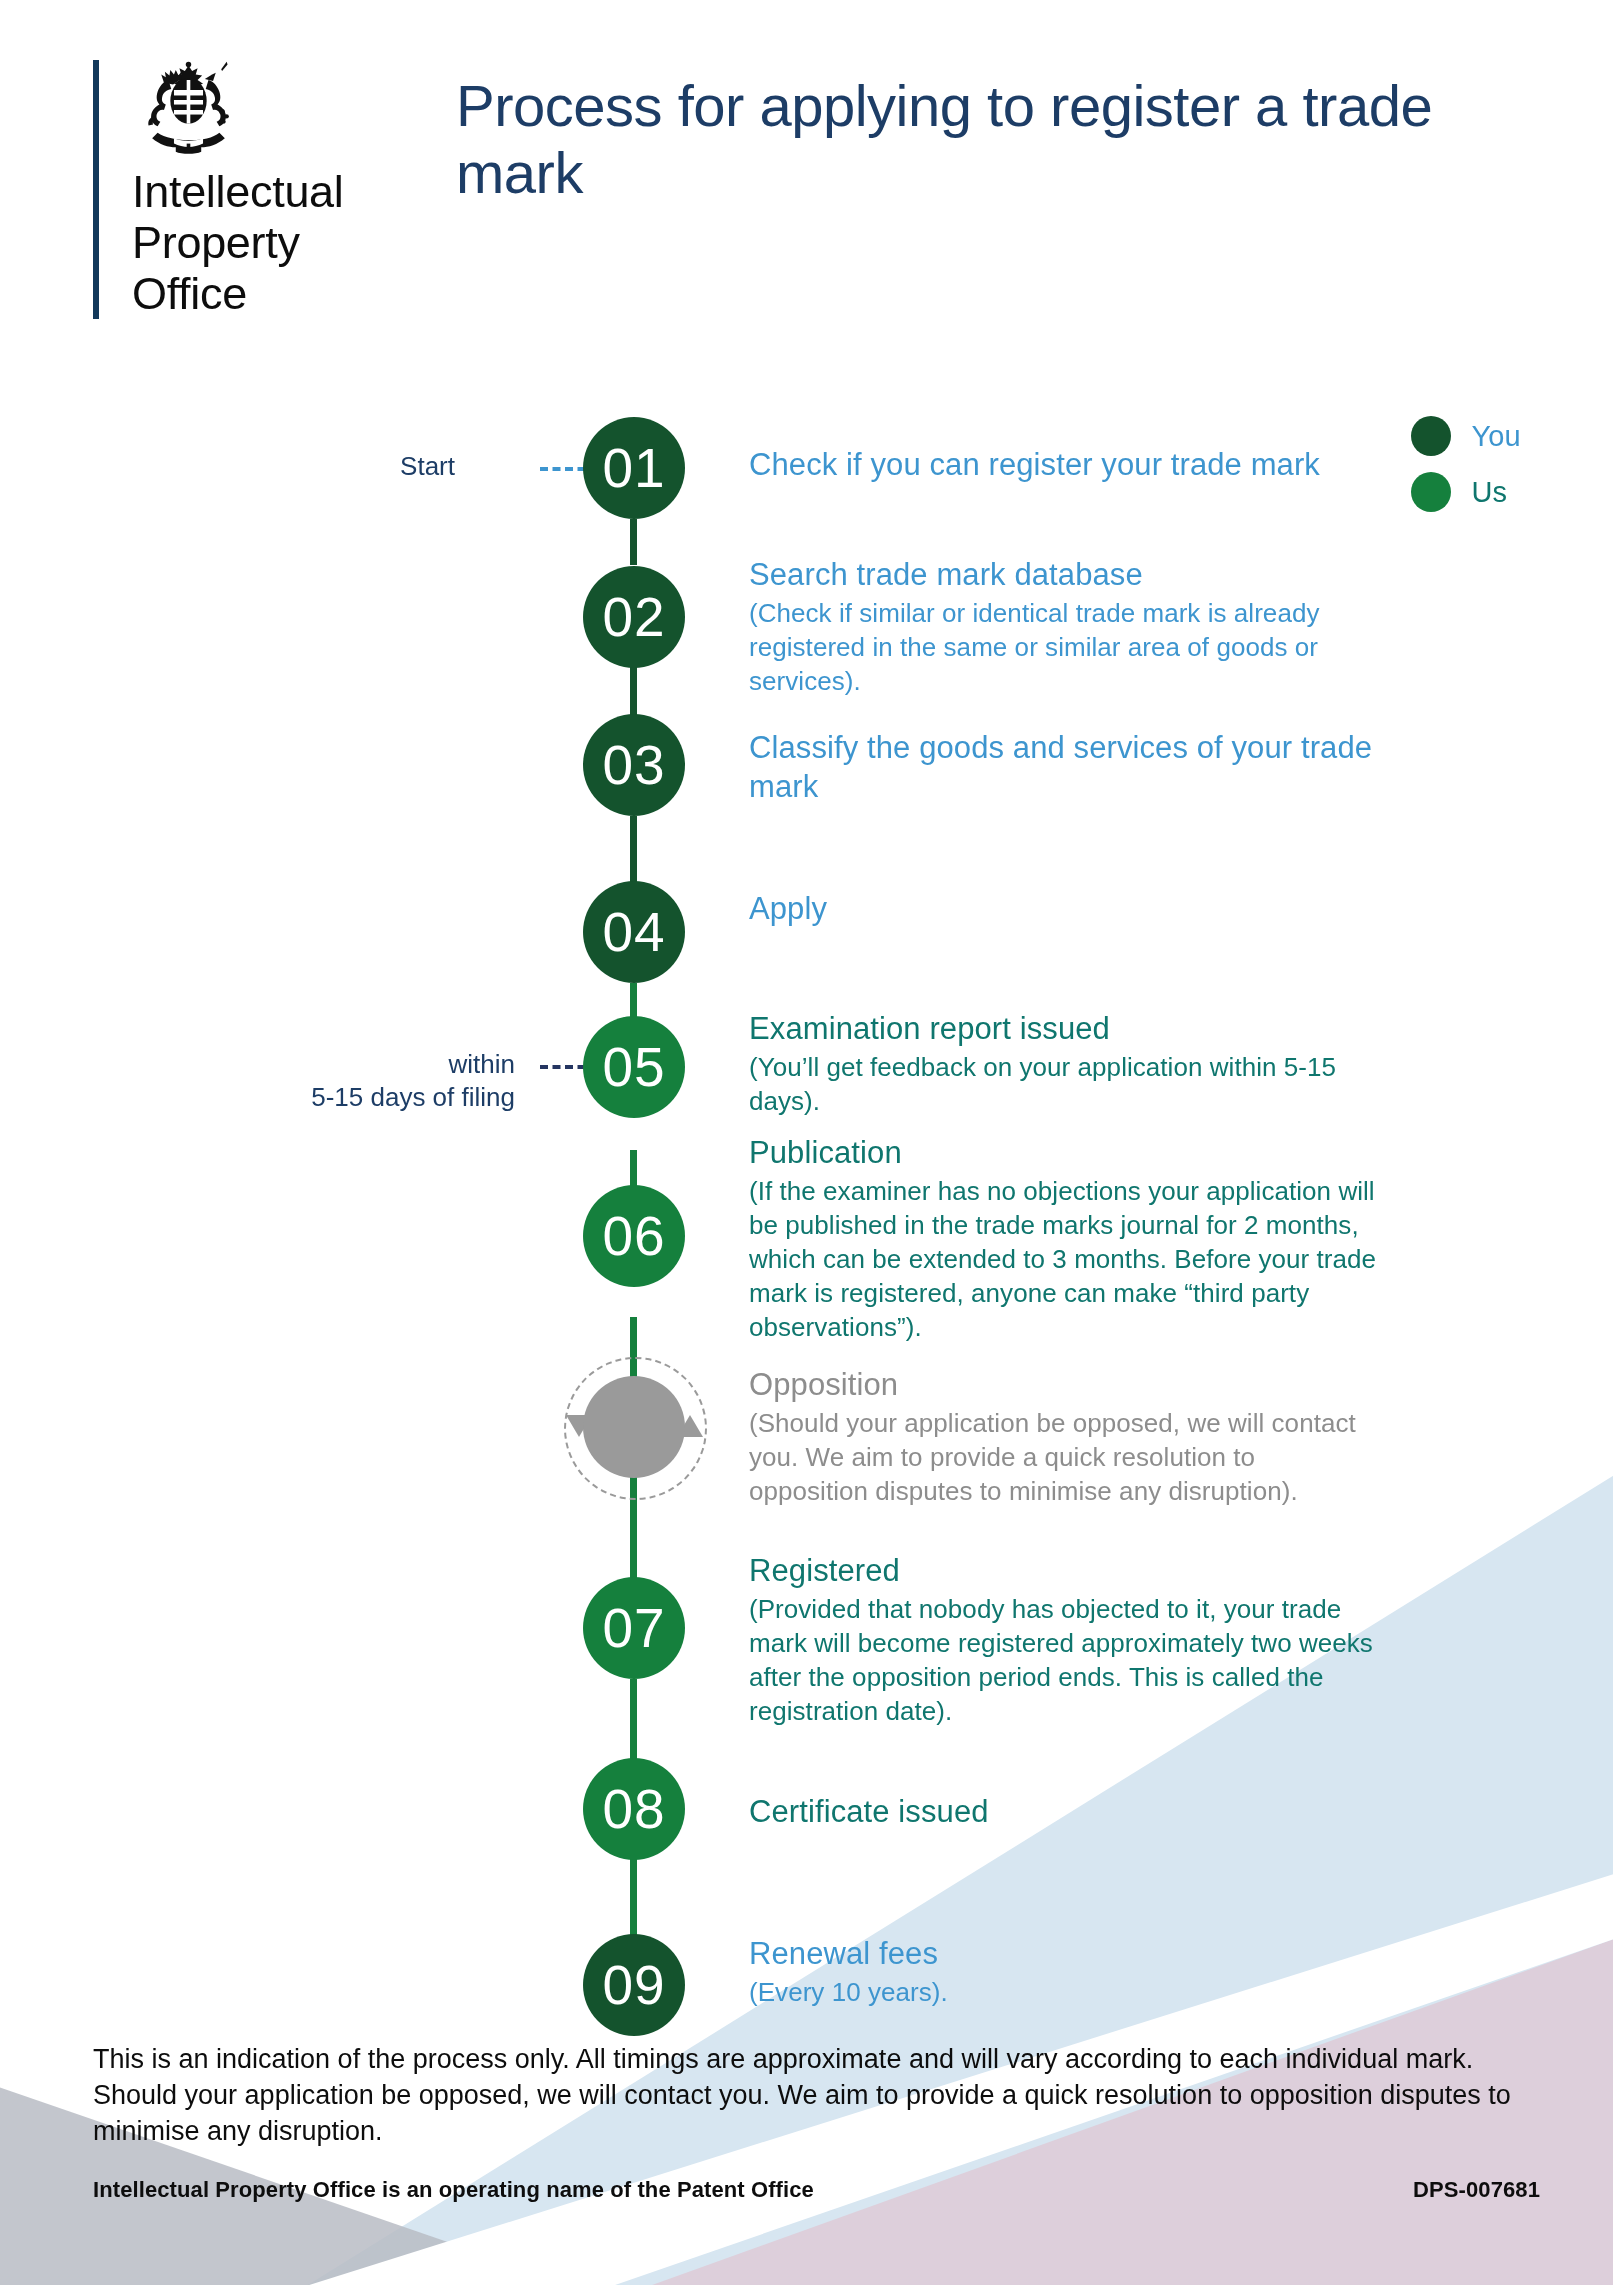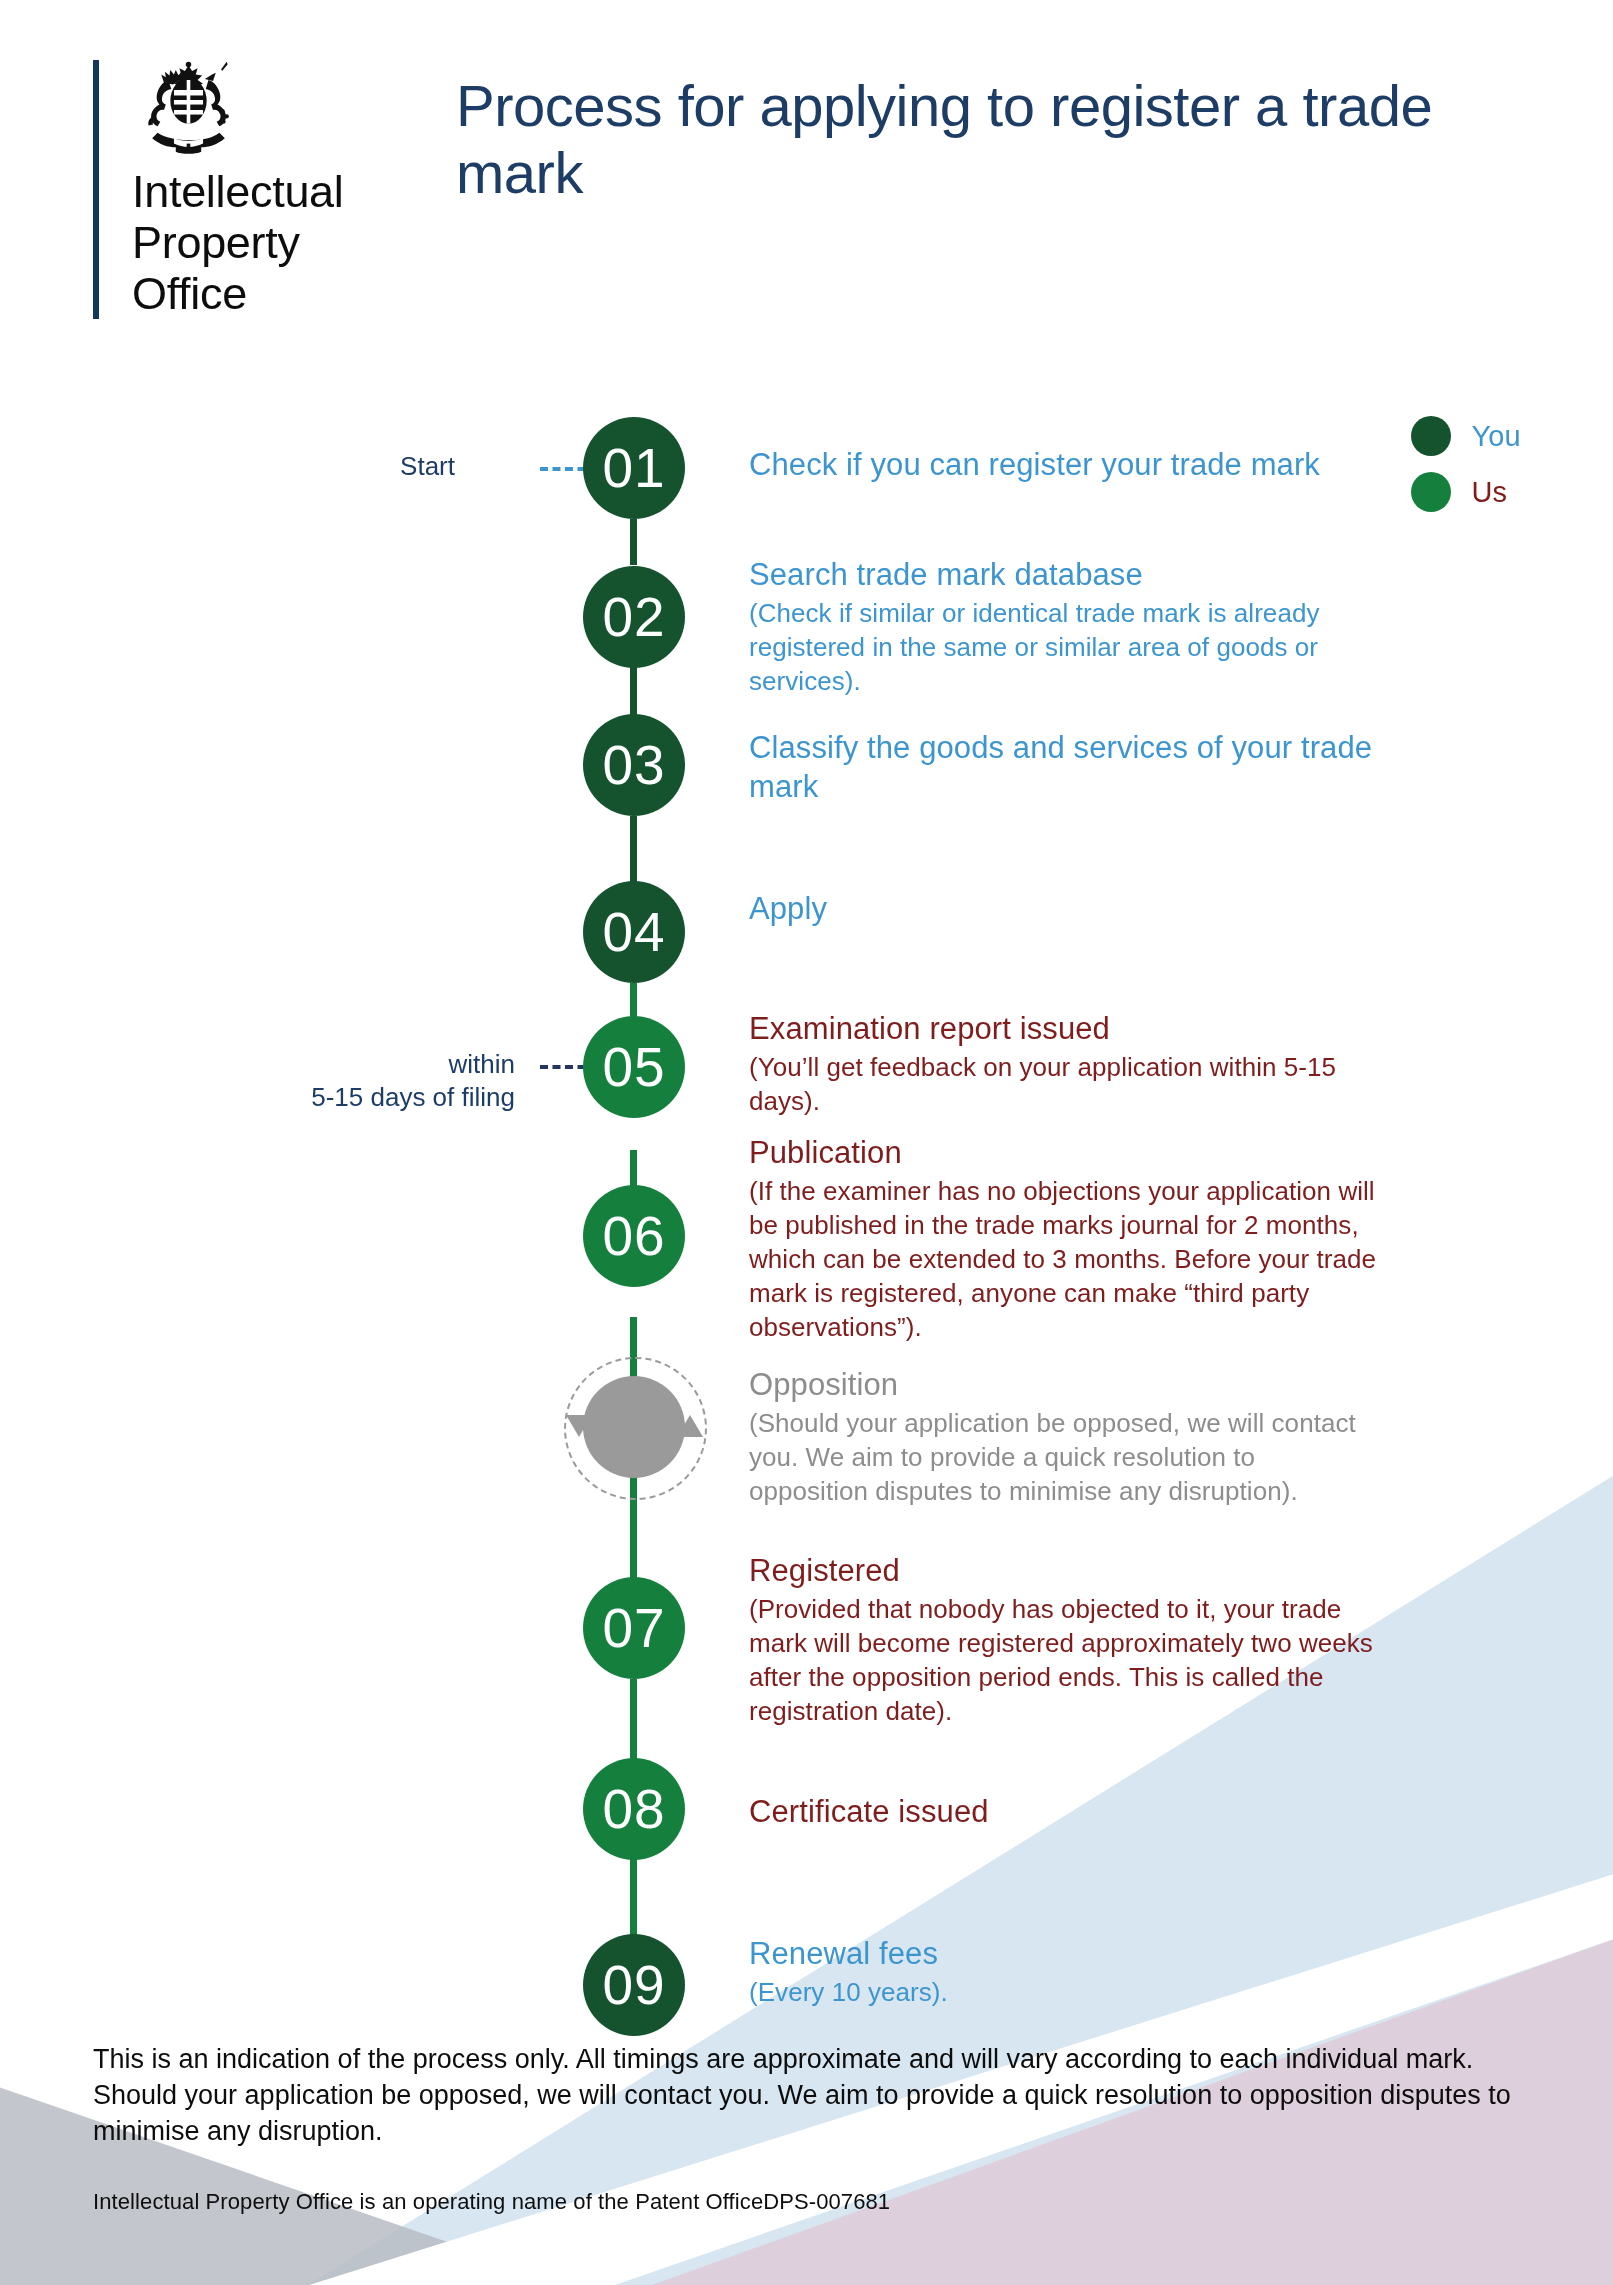--- a/index.html
+++ b/index.html
@@ -50,28 +50,28 @@
   .step-text{position:absolute;left:749px;width:631px;}
   .step-title{font-size:31px;line-height:1.26;font-weight:400;letter-spacing:0.1px;}
   .step-sub{font-size:26px;line-height:1.31;font-weight:400;letter-spacing:0.05px;margin-top:1.9px;}
 
   .side-note{position:absolute;text-align:right;font-size:26px;line-height:1.29;color:#1d3d66;}
   .dashline{position:absolute;height:0;border-top:4.6px dashed #3d95cf;}
   .dashline.navy{border-top-color:#253561;}
 
   
   .c-you{color:#3d95cf;} .bg-you{background:#14532d;}
-  .c-us{color:#7f1d1d;}  .bg-us{background:#15803d;}
+  .c-us{color:#0f766e;}  .bg-us{background:#15803d;}
   .c-grey{color:#8d8d8d;}
 
   
   .footer{position:absolute;left:93px;top:2041px;width:1447px;z-index:5;}
   .footer-main{font-size:27px;line-height:1.34;color:#0d0d0d;}
-  .footer-row{display:flex;justify-content:flex-start;align-items:baseline;
-              margin-top:39px;font-size:22px;color:#0d0d0d;letter-spacing:0.1px;}
+  .footer-row{display:flex;justify-content:space-between;align-items:baseline;
+              margin-top:27px;font-size:22px;color:#0d0d0d;letter-spacing:0.1px;font-weight:bold;}
 </style>
 </head>
 <body>
 
 <div class="page">
 
   <svg class="deco" viewBox="0 0 1740 2464" width="1614" height="2286" preserveAspectRatio="none">
     <polygon points="1740,1590 1740,2464 330,2464" fill="#d7e6f1"></polygon>
     <polygon points="1740,2090 1740,2464 700,2464" fill="#ddcfdb"></polygon>
     <polygon points="0,2250 620,2464 0,2464" fill="#b9bcc4" opacity="0.85"></polygon>

